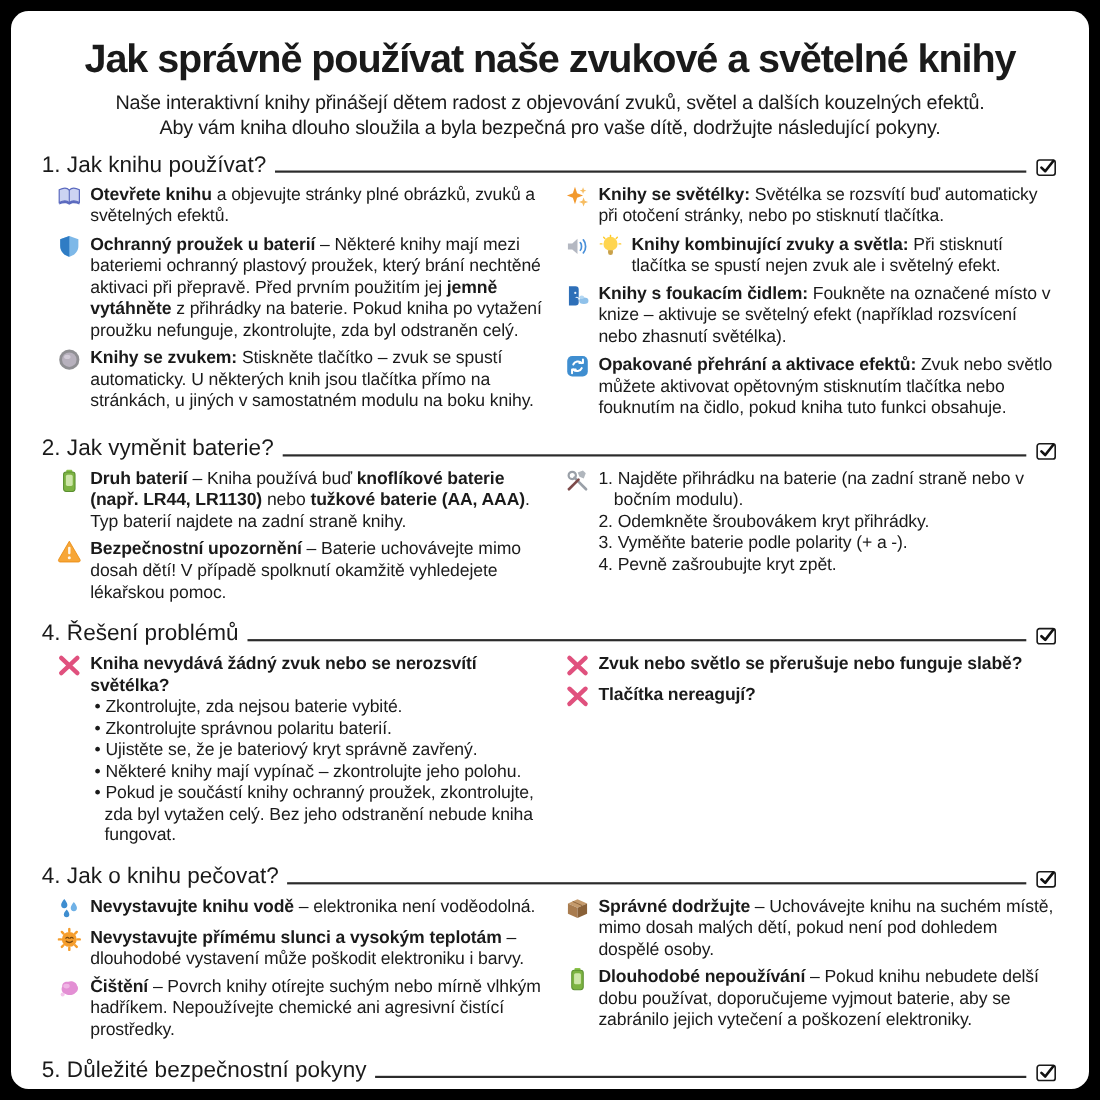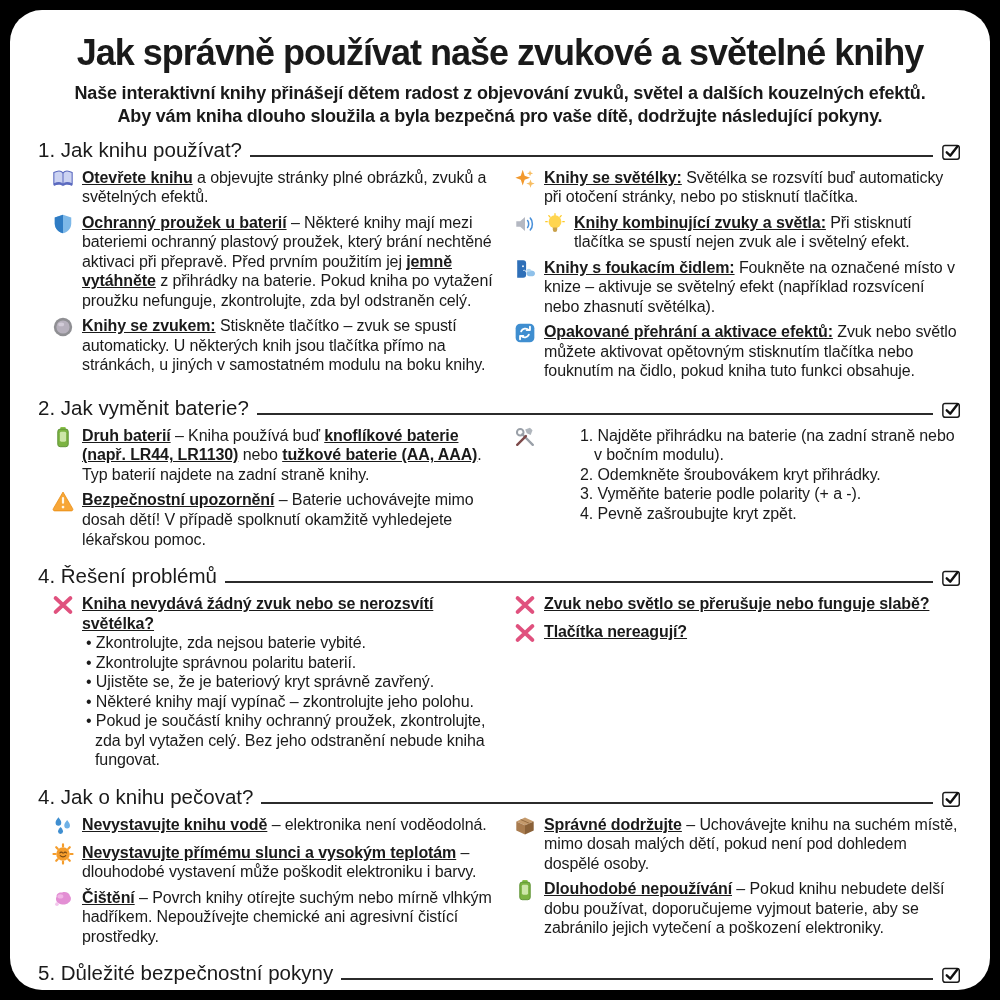--- a/index.html
+++ b/index.html
@@ -2,49 +2,49 @@
 <html><head>
 <meta charset="utf-8">
 <style>
   html,body{margin:0;padding:0;}
   body{
     width:1000px;height:1000px;background:#000;
     font-family:"Liberation Sans","DejaVu Sans",sans-serif;
     color:#1a1a1a;position:relative;overflow:hidden;
   }
   .panel{
-    position:absolute;inset:10px;background:#fff;border-radius:32px;
+    position:absolute;inset:10px;background:#fff;border-radius:16px;
     padding:12px 28px 28px 28px;box-sizing:border-box;overflow:hidden;
   }
   .title{
     font-size:36px;font-weight:bold;text-align:center;
     letter-spacing:-1px;margin:10px 0 8px 0;white-space:nowrap;
   }
   .intro{margin:0 0 4px 0;}
   .intro-line{
     font-size:18px;text-align:center;line-height:1.3;
-    letter-spacing:-0.2px;white-space:nowrap;font-weight:bold;
+    letter-spacing:-0.2px;white-space:nowrap;
   }
   .section{margin-top:9px;}
   .sec-head{display:flex;align-items:flex-end;}
   .sec-title{font-size:20.5px;font-weight:normal;white-space:nowrap;}
   .sec-rule{flex:1;border-bottom:2px solid #2b2b2b;margin:0 8px 5px 8px;}
   .sec-check{width:21px;height:19px;flex:0 0 auto;margin-bottom:1px;}
   .cols{
     display:grid;grid-template-columns:1fr 1fr;column-gap:14px;
     padding-left:14px;margin-top:6px;
   }
   .item{display:flex;gap:8px;margin-bottom:6px;align-items:flex-start;}
   .ic{flex:0 0 auto;width:22px;height:22px;margin-top:0px;}
   .ic svg{width:22px;height:22px;display:block;}
   .txt{font-size:16px;line-height:1.22;letter-spacing:-0.1px;}
-  .txt .b{font-weight:bold;text-decoration:underline;}
+  .txt .b{font-weight:bold;}
   .bullet{padding-left:13px;text-indent:-9px;}
   .bullet::before{content:"• ";}
-  .step{padding-left:14px;text-indent:-14px;margin-left:36px;}
+  .step{padding-left:14px;text-indent:-14px;}
   .hidden-defs{position:absolute;width:0;height:0;overflow:hidden;}
 </style>
 </head>
 <body>
 
 <svg class="hidden-defs" xmlns="http://www.w3.org/2000/svg">
   <defs>
     <symbol id="i-book" viewBox="0 0 24 24">
       <path d="M2 5 C6 2.8 10 3 12 5.2 C14 3 18 2.8 22 5 V17.5 C18 15.6 14 15.8 12 17.8 C10 15.8 6 15.6 2 17.5 Z" fill="#ccd3f2" stroke="#5b6abf" stroke-width="1.2"></path>
       <path d="M12 5.2 V17.8" stroke="#5b6abf" stroke-width="1.1"></path>

